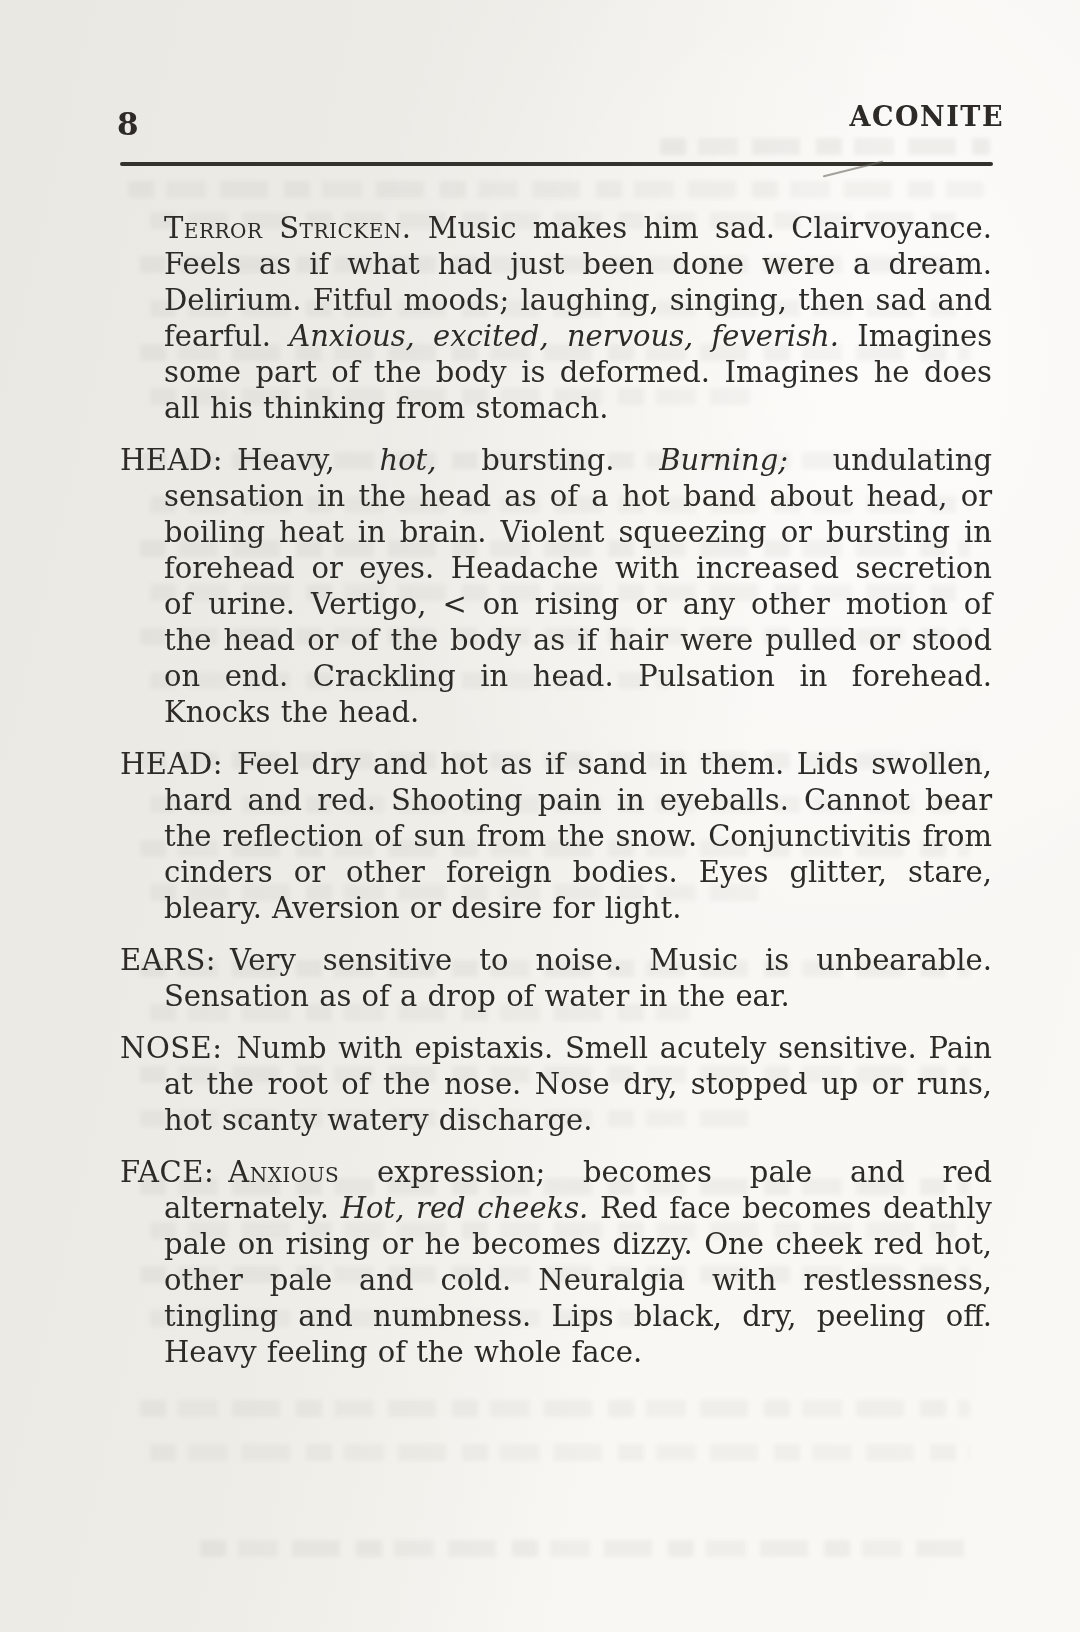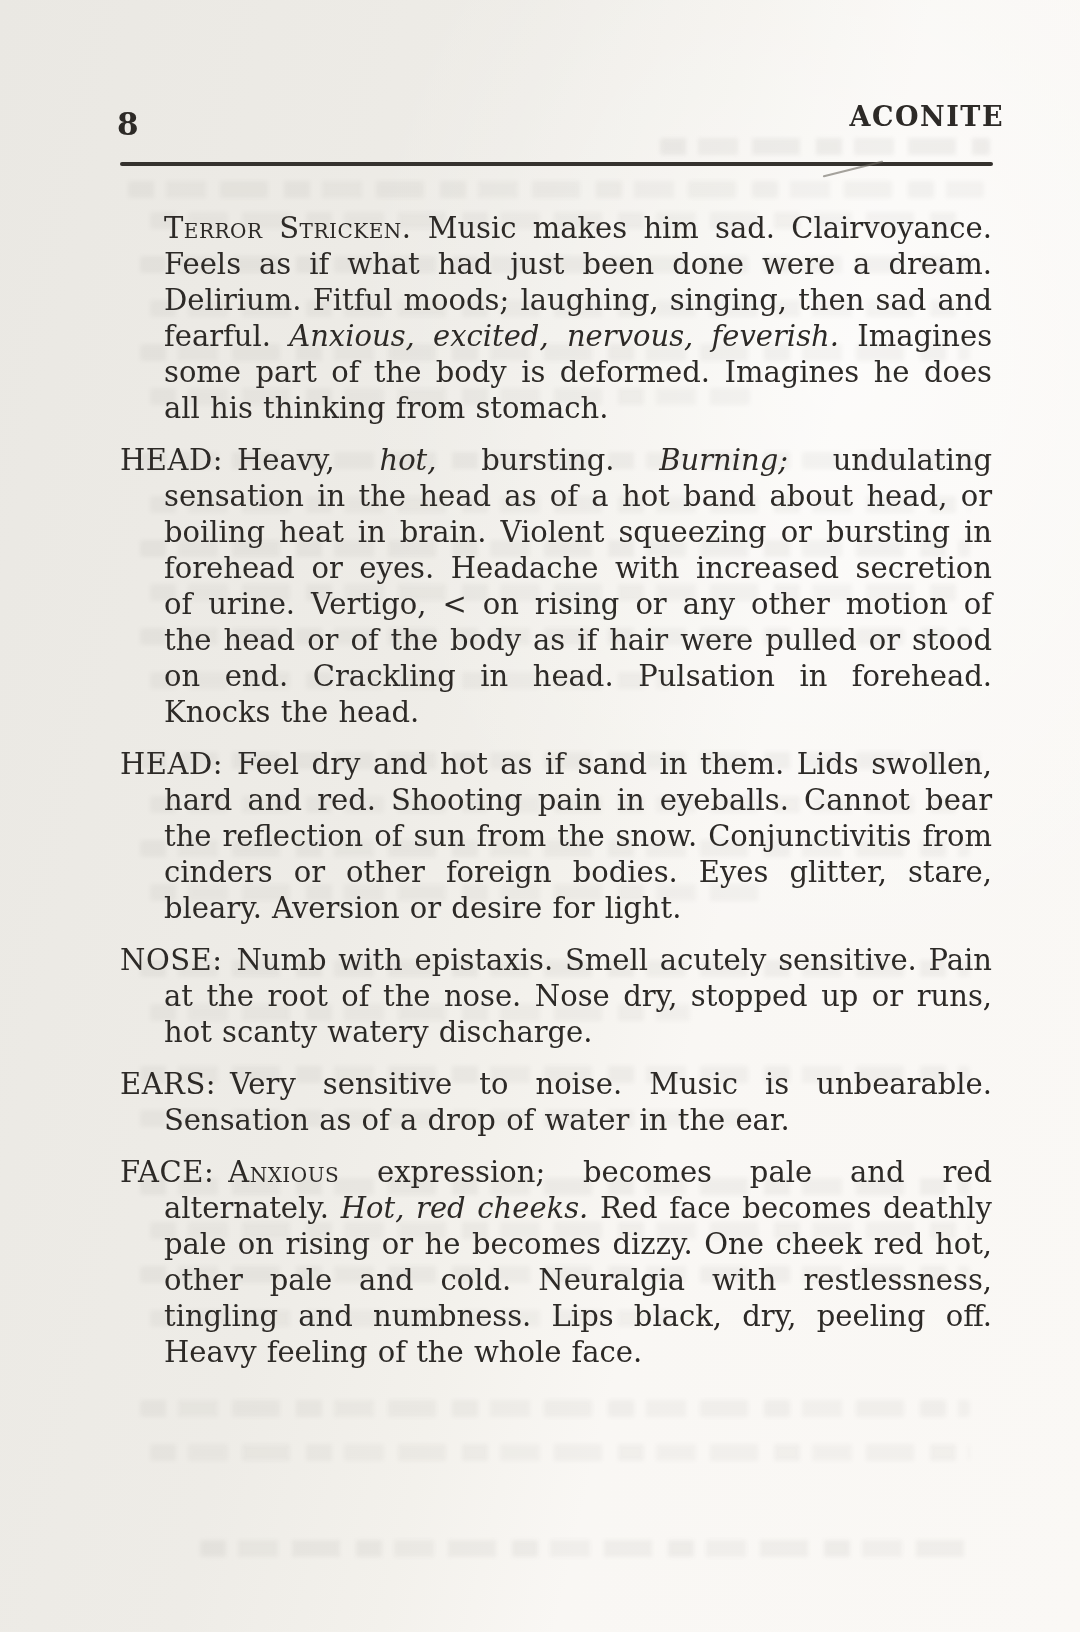--- a/index.html
+++ b/index.html
@@ -146,18 +146,18 @@
       <div class="ghost" style="left: 150px; top: 1310px; width: 520px; opacity: 0.11;"></div>
       <div class="ghost" style="left: 140px; top: 1400px; width: 830px; opacity: 0.12;"></div>
       <div class="ghost" style="left: 150px; top: 1444px; width: 820px; opacity: 0.11;"></div>
       <div class="ghost" style="left: 200px; top: 1540px; width: 770px; opacity: 0.14;"></div>
     </div>
 
   <div class="content" id="content">
       <p class="para unlabeled"><span class="seg-smallcaps">Terror Stricken.</span><span class="seg-normal"> Music makes him sad. Clairvoyance. Feels as if what had just been done were a dream. Delirium. Fitful moods; laughing, singing, then sad and fearful. </span><span class="seg-italic">Anxious, excited, nervous, feverish.</span><span class="seg-normal"> Imagines some part of the body is deformed. Imagines he does all his thinking from stomach.</span></p>
       <p class="para labeled"><span class="section-label">HEAD:</span><span class="seg-normal">Heavy, </span><span class="seg-italic">hot,</span><span class="seg-normal"> bursting. </span><span class="seg-italic">Burning;</span><span class="seg-normal"> undulating sensation in the head as of a hot band about head, or boiling heat in brain. Violent squeezing or bursting in forehead or eyes. Headache with increased secretion of urine. Vertigo, &lt; on rising or any other motion of the head or of the body as if hair were pulled or stood on end. Crackling in head. Pulsation in forehead. Knocks the head.</span></p>
       <p class="para labeled"><span class="section-label">HEAD:</span><span class="seg-normal">Feel dry and hot as if sand in them. Lids swollen, hard and red. Shooting pain in eyeballs. Cannot bear the reflection of sun from the snow. Conjunctivitis from cinders or other foreign bodies. Eyes glitter, stare, bleary. Aversion or desire for light.</span></p>
+      <p class="para labeled"><span class="section-label">EARS:</span><span class="seg-normal">Very sensitive to noise. Music is unbearable. Sensation as of a drop of water in the ear.</span></p>
       <p class="para labeled"><span class="section-label">NOSE:</span><span class="seg-normal">Numb with epistaxis. Smell acutely sensitive. Pain at the root of the nose. Nose dry, stopped up or runs, hot scanty watery discharge.</span></p>
-      <p class="para labeled"><span class="section-label">EARS:</span><span class="seg-normal">Very sensitive to noise. Music is unbearable. Sensation as of a drop of water in the ear.</span></p>
       <p class="para labeled"><span class="section-label">FACE:</span><span class="seg-smallcaps">Anxious</span><span class="seg-normal"> expression; becomes pale and red alternately. </span><span class="seg-italic">Hot, red cheeks.</span><span class="seg-normal"> Red face becomes deathly pale on rising or he becomes dizzy. One cheek red hot, other pale and cold. Neuralgia with restlessness, tingling and numbness. Lips black, dry, peeling off. Heavy feeling of the whole face.</span></p>
     </div>
 
 </div>
 
 </body></html>

